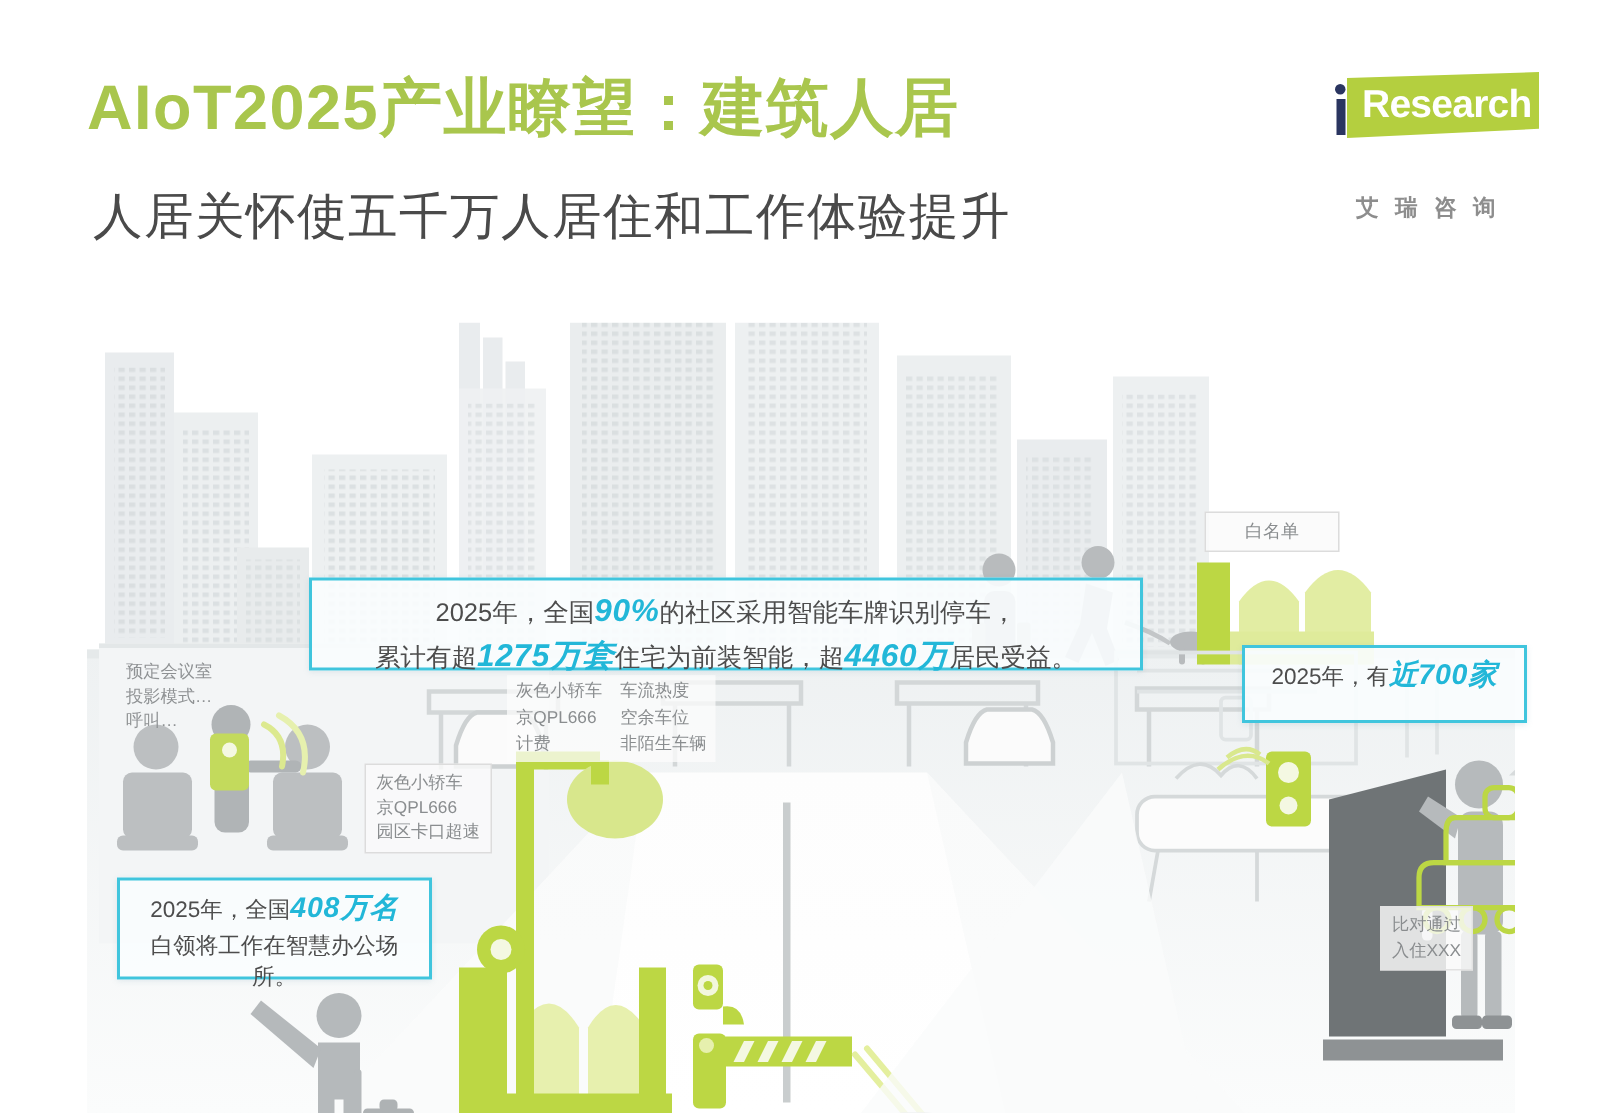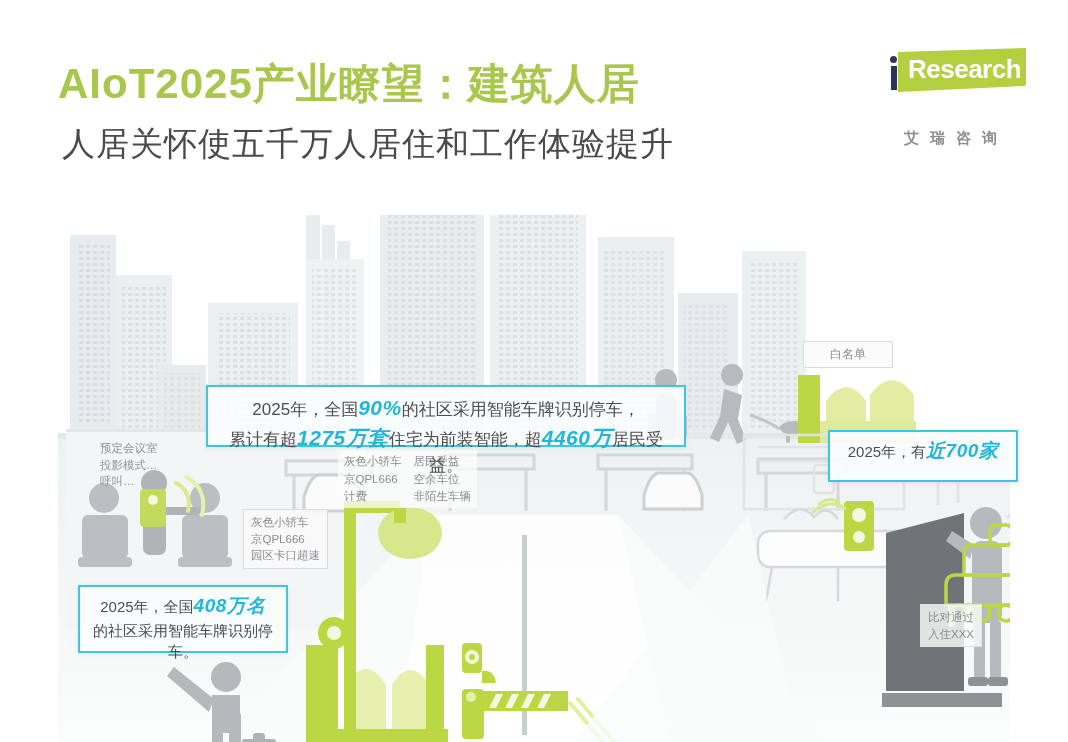--- a/index.html
+++ b/index.html
@@ -6,21 +6,21 @@
   body{
     width:1068px;height:742px;overflow:hidden;
     background:#ffffff;
     font-family:"Liberation Sans","DejaVu Sans",sans-serif;
     position:relative;
   }
   .page{position:absolute;inset:0;background:#fff;}
 
   
   .title-main{
-    position:absolute;left:58px;top:56px;
+    position:absolute;left:58px;top:44px;
     font-size:42px;font-weight:600;letter-spacing:1px;
     color:#a9c64d;white-space:nowrap;
   }
   .title-sub{
     position:absolute;left:62px;top:122px;
     font-size:33px;font-weight:500;letter-spacing:1px;
     color:#4a4a4a;white-space:nowrap;
   }
 
   
@@ -72,21 +72,21 @@
     text-align:center;
     color:#4d4d4d;
     line-height:1.45;
     box-sizing:border-box;
   }
   .callout .hl{
     color:#22b7d8;font-weight:700;font-style:italic;
     letter-spacing:0.5px;
   }
   #callout-main{
-    left:206px;top:385px;width:480px;height:62px;
+    left:206px;top:385px;width:556px;height:62px;
     font-size:17px;padding:6px 10px 0 10px;
   }
   #callout-main .hl{font-size:21px;}
   #callout-hotel{
     left:828px;top:430px;width:190px;height:52px;
     font-size:15px;padding:5px 8px 0 8px;
   }
   #callout-hotel .hl{font-size:19px;}
   #callout-office{
     left:78px;top:585px;width:210px;height:68px;
@@ -100,21 +100,21 @@
     color:#8f9294;font-size:11.5px;line-height:1.45;
     white-space:pre-line;
   }
   .gbox{
     position:absolute;
     background:rgba(250,250,250,.82);
     border:1px solid #dcdcdc;
     color:#8a8d8f;font-size:11.5px;line-height:1.45;
     padding:4px 7px;white-space:pre-line;box-sizing:border-box;
   }
-  #label-meeting{left:84px;top:440px;margin-left:16px;}
+  #label-meeting{left:84px;top:440px;}
   #box-car-left{left:243px;top:509px;}
   #box-whitelist{left:803px;top:341px;padding:4px 26px;font-size:12px;}
   #box-checkin{left:920px;top:604px;border-color:#e2e2e2;}
   #grid-traffic{
     position:absolute;left:338px;top:450px;
     display:grid;grid-template-columns:auto auto;column-gap:12px;row-gap:1px;
     color:#8a8d8f;font-size:11.5px;line-height:1.45;
     background:rgba(252,252,252,.75);padding:3px 6px;
   }
 </style>
@@ -405,34 +405,34 @@
 呼叫…</div>
   <div class="gbox" id="box-car-left">灰色小轿车
 京QPL666
 园区卡口超速</div>
   <div class="gbox" id="box-whitelist">白名单</div>
   <div class="gbox" id="box-checkin">比对通过
 入住XXX</div>
 
   <div id="grid-traffic">
     <span>灰色小轿车</span>
-    <span>居民受益</span>
+    <span>车流热度</span>
     <span>京QPL666</span>
     <span>空余车位</span>
     <span>计费</span>
     <span>非陌生车辆</span>
   </div>
 
   <div class="callout" id="callout-main">
     <div><span>2025年，全国</span><span class="hl">90%</span><span>的社区采用智能车牌识别停车，</span></div>
     <div><span>累计有超</span><span class="hl">1275万套</span><span>住宅为前装智能，超</span><span class="hl">4460万</span><span>居民受益。</span></div>
   </div>
 
   <div class="callout" id="callout-hotel">
     <div><span>2025年，有</span><span class="hl">近700家</span></div>
   </div>
 
   <div class="callout" id="callout-office">
     <div><span>2025年，全国</span><span class="hl">408万名</span></div>
-    <div>的社区采用智能车牌识别停车。</div>
+    <div>白领将工作在智慧办公场所。</div>
   </div>
 
 </div>
 
 </body></html>

